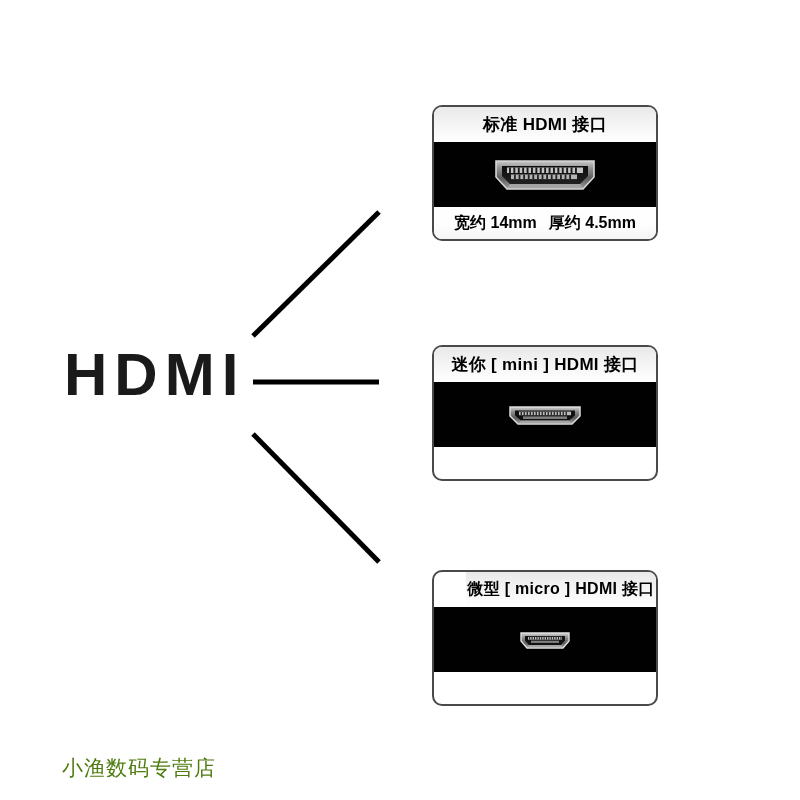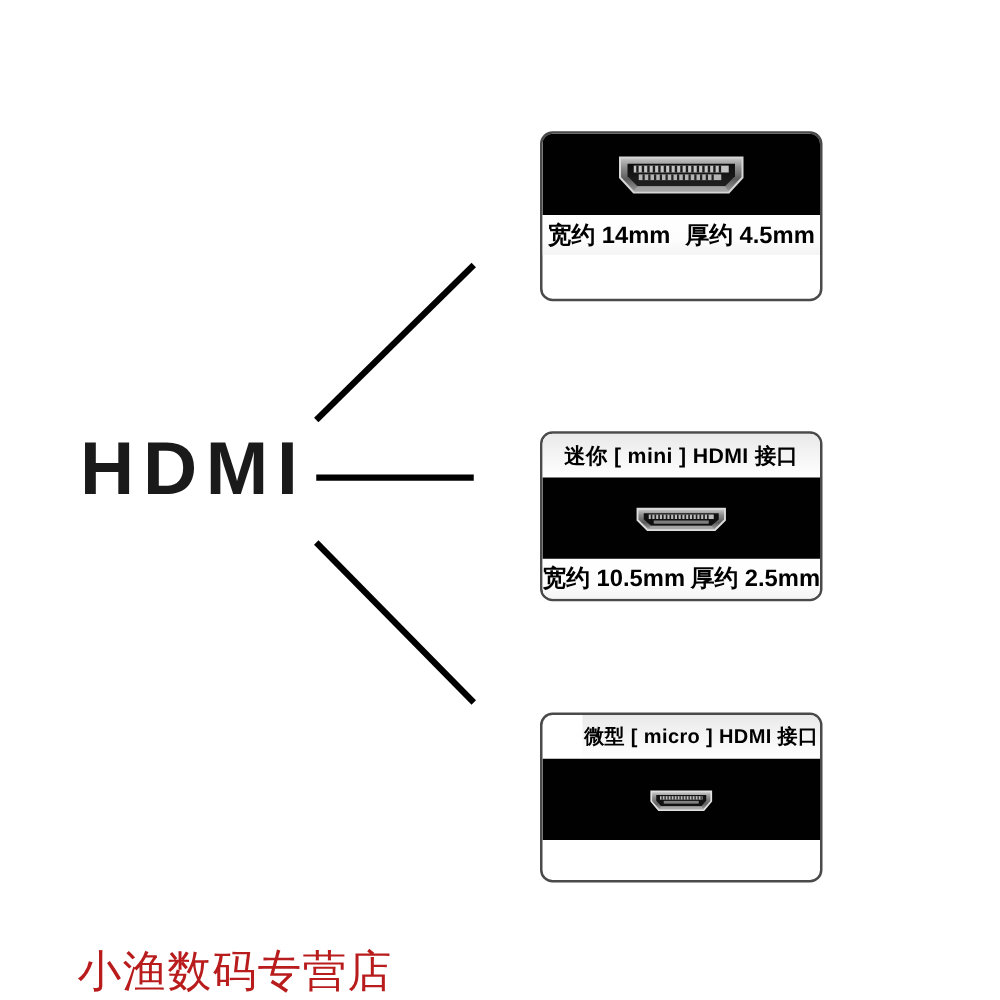--- a/index.html
+++ b/index.html
@@ -83,57 +83,58 @@
     align-items: center;
     justify-content: center;
   }
 
   .panel-caption {
     height: 32px;
     display: flex;
     align-items: center;
     justify-content: center;
     background: linear-gradient(to bottom, #ffffff 0%, #fdfdfd 60%, #f4f4f4 100%);
-    font-size: 19px;
+    font-size: 16px;
     font-weight: 700;
     color: #000000;
     white-space: nowrap;
   }
   .cap-gap { display: inline-block; width: 12px; }
 
   
   .port-svg { display: block; }
 
   
   .watermark {
     position: absolute;
     left: 62px;
     top: 754px;
-    font-size: 35px;
+    font-size: 21px;
     font-weight: 300;
-    color: #b91c1c;
+    color: #4d7c0f;
     letter-spacing: 1px;
     white-space: nowrap;
     font-family: "DejaVu Sans", "Liberation Sans", sans-serif;
   }
 </style>
 </head>
 <body>
 
 <div id="canvas">
 
   <div class="hdmi-label">HDMI</div>
 
   <svg id="connectors" viewBox="0 0 800 800">
     <line x1="253" y1="336" x2="379" y2="212" stroke="#000000" stroke-width="5" stroke-linecap="butt"></line>
     <line x1="253" y1="382" x2="379" y2="382" stroke="#000000" stroke-width="5" stroke-linecap="butt"></line>
     <line x1="253" y1="434" x2="379" y2="562" stroke="#000000" stroke-width="5" stroke-linecap="butt"></line>
   </svg>
 
   <div class="panel panel-1">
+    <div class="panel-title">标准 HDMI 接口</div>
 
     <div class="panel-image">
 
       <svg class="port-svg" width="104" height="40" viewBox="0 0 104 40">
         <defs>
           <linearGradient id="shellStd" x1="0" y1="0" x2="0" y2="1">
             <stop offset="0%" stop-color="#c9c9c9"></stop>
             <stop offset="28%" stop-color="#8e8e8e"></stop>
             <stop offset="62%" stop-color="#5c5c5c"></stop>
             <stop offset="100%" stop-color="#9d9d9d"></stop>
@@ -230,25 +231,20 @@
           <rect x="49.6" y="9.6" width="1.3" height="3.6"></rect>
           <rect x="52.6" y="9.6" width="1.3" height="3.6"></rect>
           <rect x="55.6" y="9.6" width="1.3" height="3.6"></rect>
           <rect x="58.6" y="9.6" width="1.3" height="3.6"></rect>
         </g>
         <rect x="16" y="14.4" width="44" height="2.6" fill="#9a9a9a" opacity="0.8"></rect>
         <path d="M14,18.5 L62,18.5 L65,21.4 L11,21.4 Z" fill="#ababab" opacity="0.8"></path>
       </svg>
     </div>
 
-    <div class="panel-caption">
-      <span>宽约 10.5mm</span>
-      <span class="cap-gap"></span>
-      <span>厚约 2.5mm</span>
-    </div>
   </div>
 
   <div class="panel panel-3">
     <div class="panel-title">微型 [ micro ] HDMI 接口</div>
 
     <div class="panel-image">
 
       <svg class="port-svg" width="54" height="22" viewBox="0 0 54 22">
         <defs>
           <linearGradient id="shellMicro" x1="0" y1="0" x2="0" y2="1">

